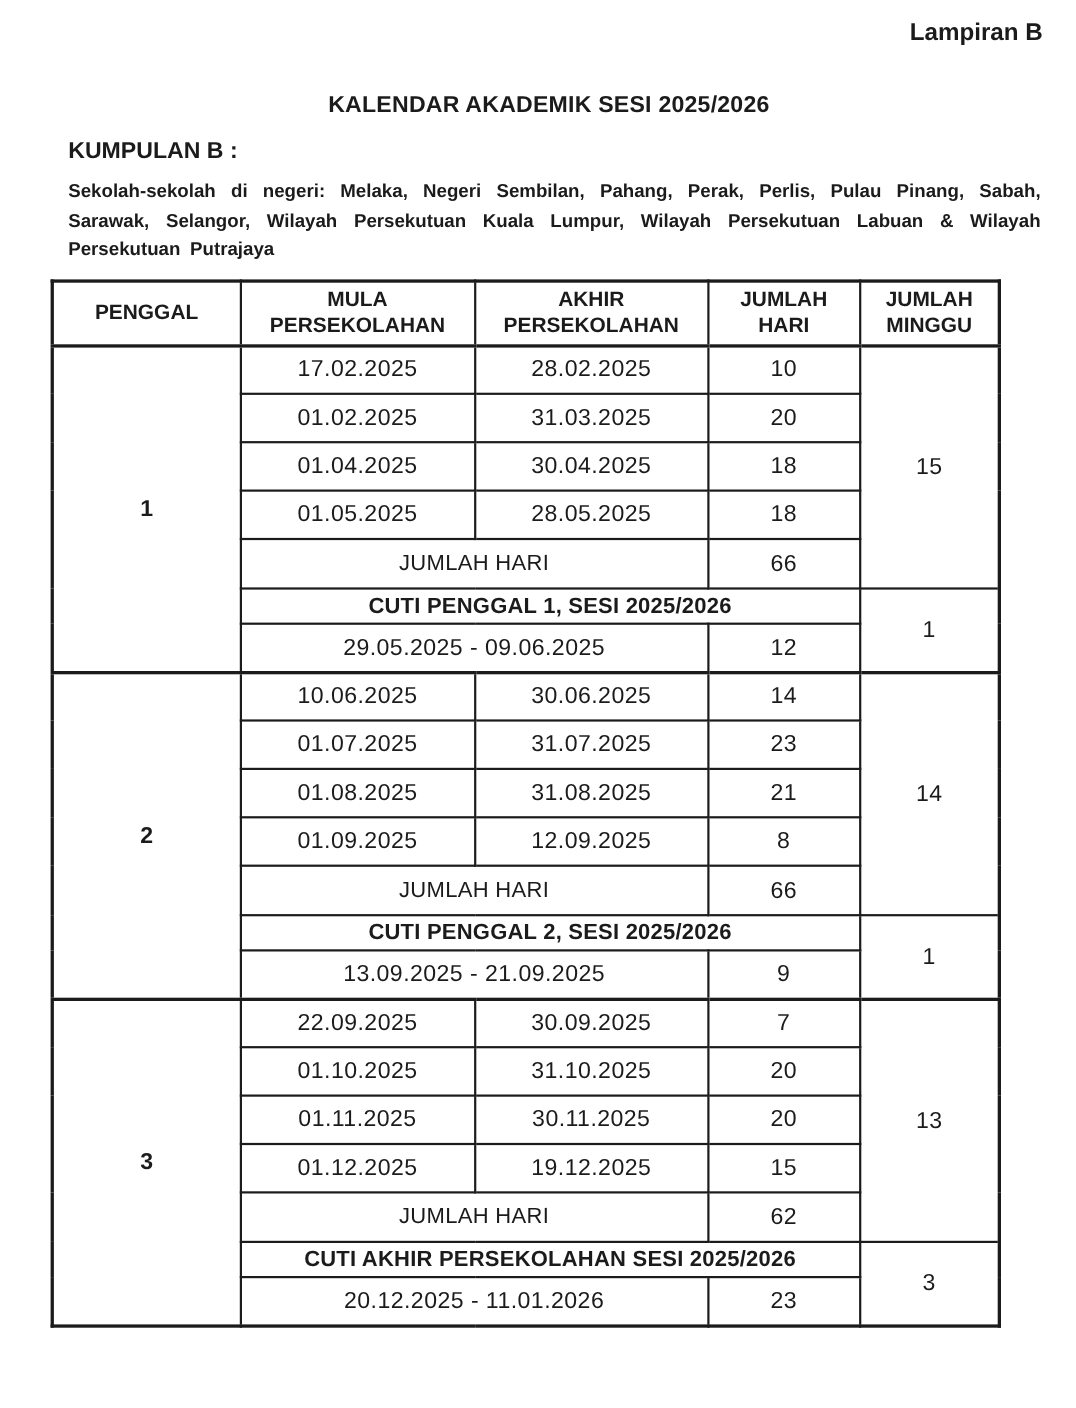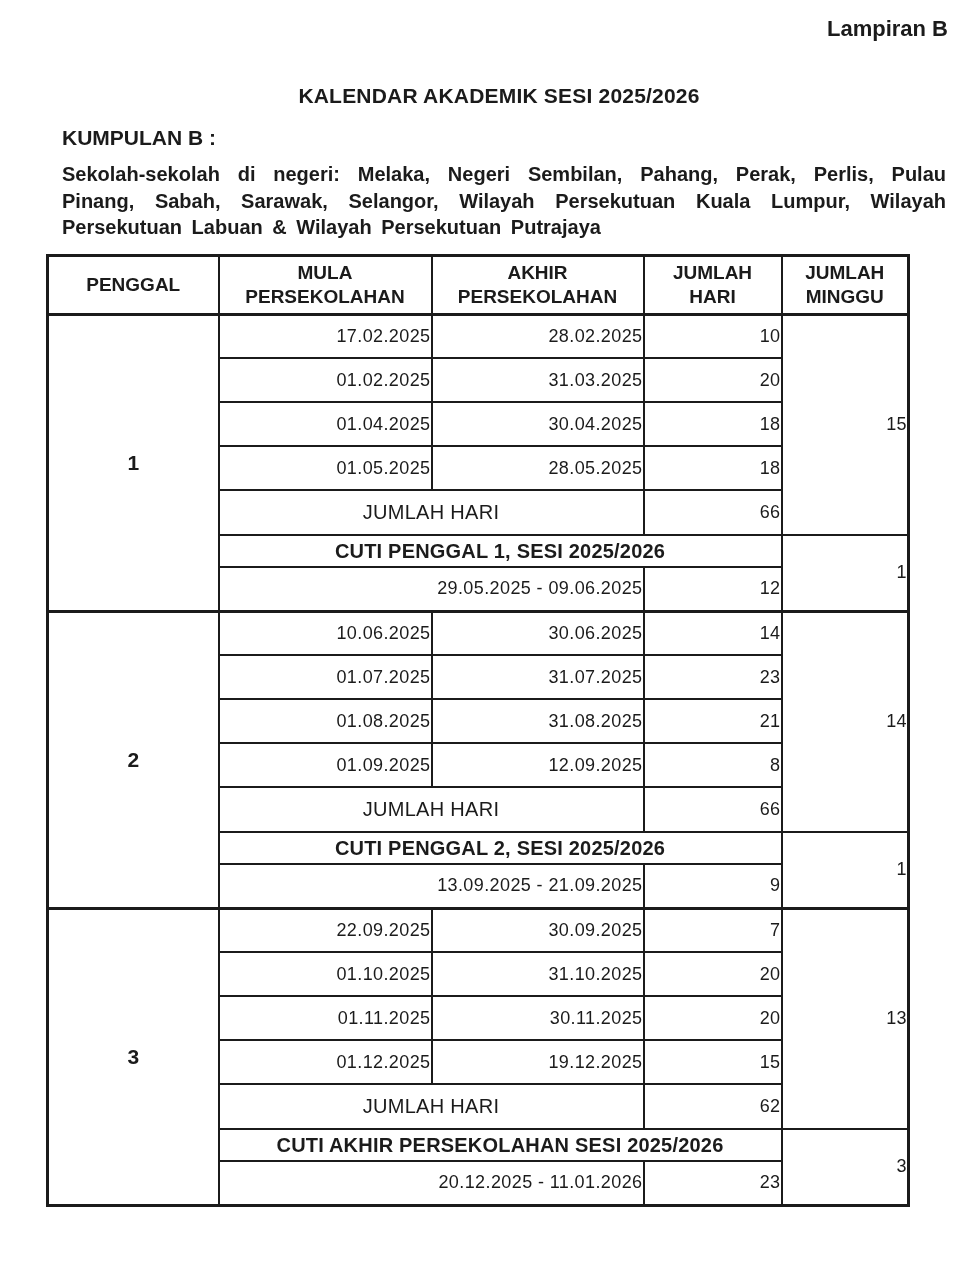--- a/index.html
+++ b/index.html
@@ -26,21 +26,21 @@
     margin-left: 20px;
   }
   .group-label {
     margin: 18px 0 0 62px;
     font-size: 21px;
     font-weight: bold;
   }
   .scope-text {
     margin: 11px 0 0 62px;
     width: 884px;
-    font-size: 20px;
+    font-size: 17px;
     font-weight: bold;
     line-height: 26.5px;
     text-align: justify;
     word-spacing: 4px;
   }
   table.cal {
     border-collapse: collapse;
     table-layout: fixed;
     width: 861px;
     margin: 13px 0 0 46px;
@@ -61,21 +61,21 @@
     font-weight: bold;
     border-bottom: 3px solid #1b1b1b;
     padding: 0 8px;
   }
   tr.block-start td { border-top: 3px solid #1b1b1b; }
   tr.r-date td { height: 44px; }
   tr.r-sum td { height: 45px; }
   tr.r-cutihead td { height: 32px; }
   tr.r-cutirange td { height: 44px; }
   td.penggal-cell { font-size: 21px; font-weight: bold; }
-  td.date-cell, td.num-cell, td.minggu-cell, td.range-cell { font-size: 18px; letter-spacing: 0.4px; text-align: right; }
+  td.date-cell, td.num-cell, td.minggu-cell, td.range-cell { font-size: 21px; letter-spacing: 0.4px; }
   td.sum-label-cell { font-size: 20px; letter-spacing: 0.3px; }
   td.cuti-label-cell { font-size: 20px; font-weight: bold; letter-spacing: 0.2px; }
 </style>
 </head>
 <body>
 
 <div class="corner-label">Lampiran B</div>
 <div class="doc-title">KALENDAR AKADEMIK SESI 2025/2026</div>
 <div class="group-label">KUMPULAN B :</div>
 <p class="scope-text">Sekolah-sekolah di negeri: Melaka, Negeri Sembilan, Pahang, Perak, Perlis, Pulau Pinang, Sabah, Sarawak, Selangor, Wilayah Persekutuan Kuala Lumpur, Wilayah Persekutuan Labuan &amp; Wilayah Persekutuan Putrajaya</p>

